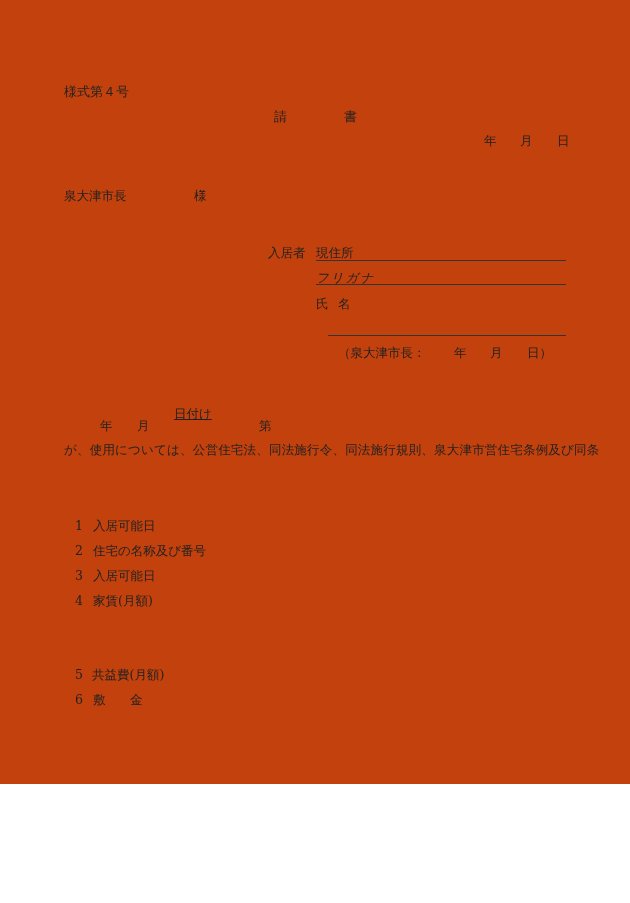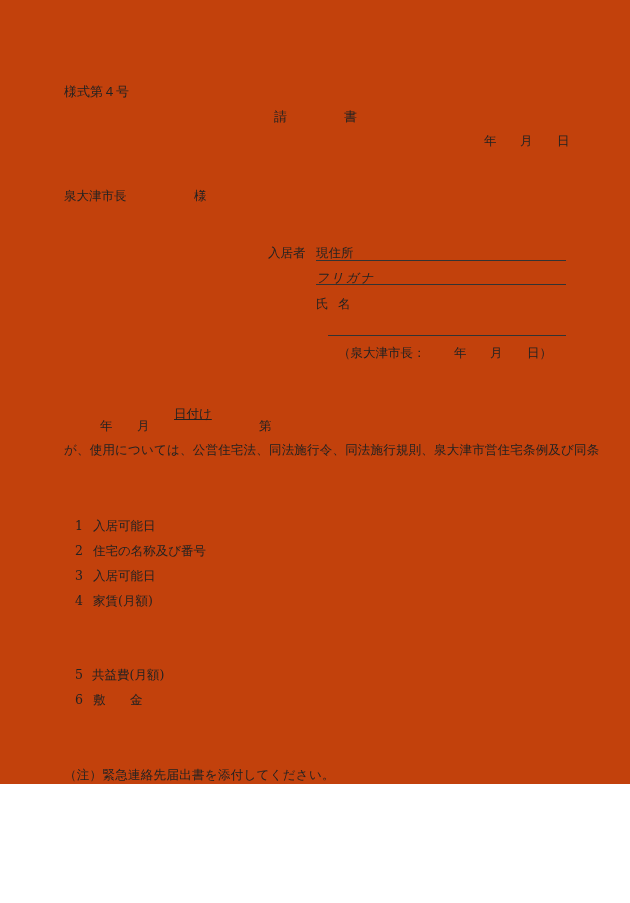--- a/index.html
+++ b/index.html
@@ -73,15 +73,14 @@
   <div class="abs" style="left:75px; top:595px;">4</div>
   <div class="abs" style="left:93px; top:595px;">家賃(月額)</div>
 
   <div class="abs" style="left:75px; top:669px;">5</div>
   <div class="abs" style="left:92px; top:669px;">共益費(月額)</div>
 
   <div class="abs" style="left:75px; top:694px;">6</div>
   <div class="abs" style="left:93px; top:694px;">敷</div>
   <div class="abs" style="left:130px; top:694px;">金</div>
 
-  <div class="abs" style="left:64px; top:769px; letter-spacing:0.3px;">（注）緊急連絡先届出書を添付してください。</div>
 
 </div>
 
 </body></html>

